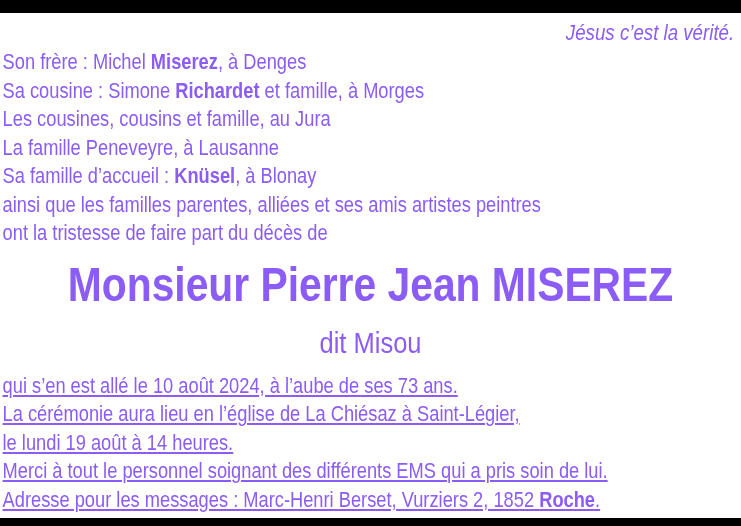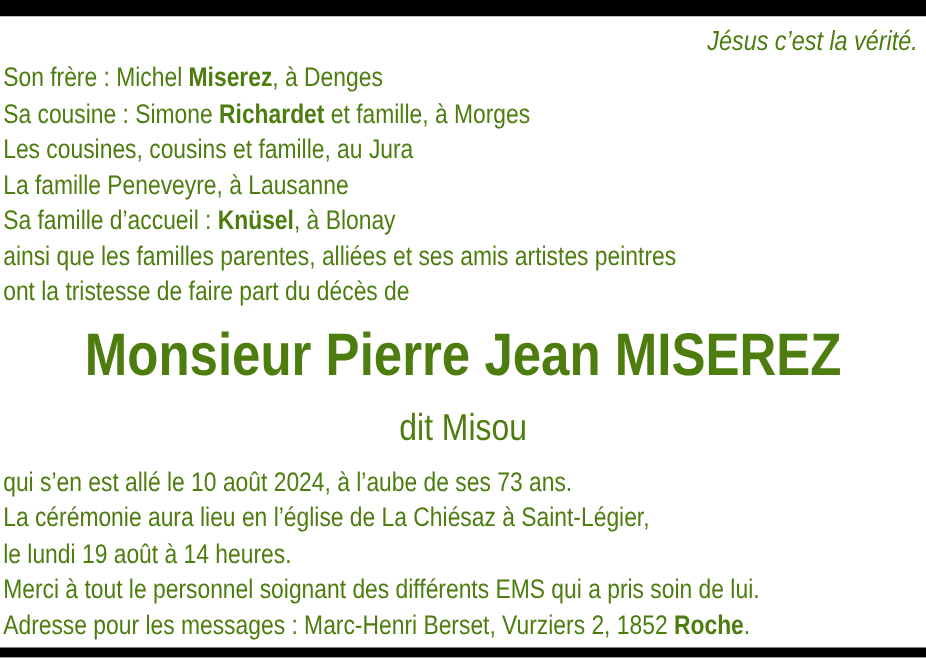--- a/index.html
+++ b/index.html
@@ -4,21 +4,21 @@
 <style>
   html, body { margin: 0; padding: 0; background: #888; }
   .page {
     position: relative;
     width: 741px;
     height: 526px;
     margin: 0 auto;
     background: #ffffff;
     overflow: hidden;
     font-family: "Liberation Sans", "DejaVu Sans", sans-serif;
-    color: #4d7c0f;
+    color: #8b5cf6;
   }
   .bar {
     position: absolute;
     left: 0;
     width: 741px;
     background: #000000;
   }
   .bar-top { top: 0; height: 13px; }
   .bar-bottom { bottom: 0; height: 8px; }
 
@@ -51,21 +51,21 @@
     text-align: center;
     transform-origin: 50% 50%;
   }
   .subtitle {
     margin-top: 4px;
     font-size: 30px;
     line-height: 46px;
     text-align: center;
     transform-origin: 50% 50%;
   }
-  .closing { margin-top: 6px; }
+  .closing { margin-top: 6px; text-decoration: underline; }
 </style>
 </head>
 <body>
 
 <div class="page">
   <div class="bar bar-top"></div>
 
   <div class="content">
 
     <div class="quote cond">Jésus c’est la vérité.</div>

